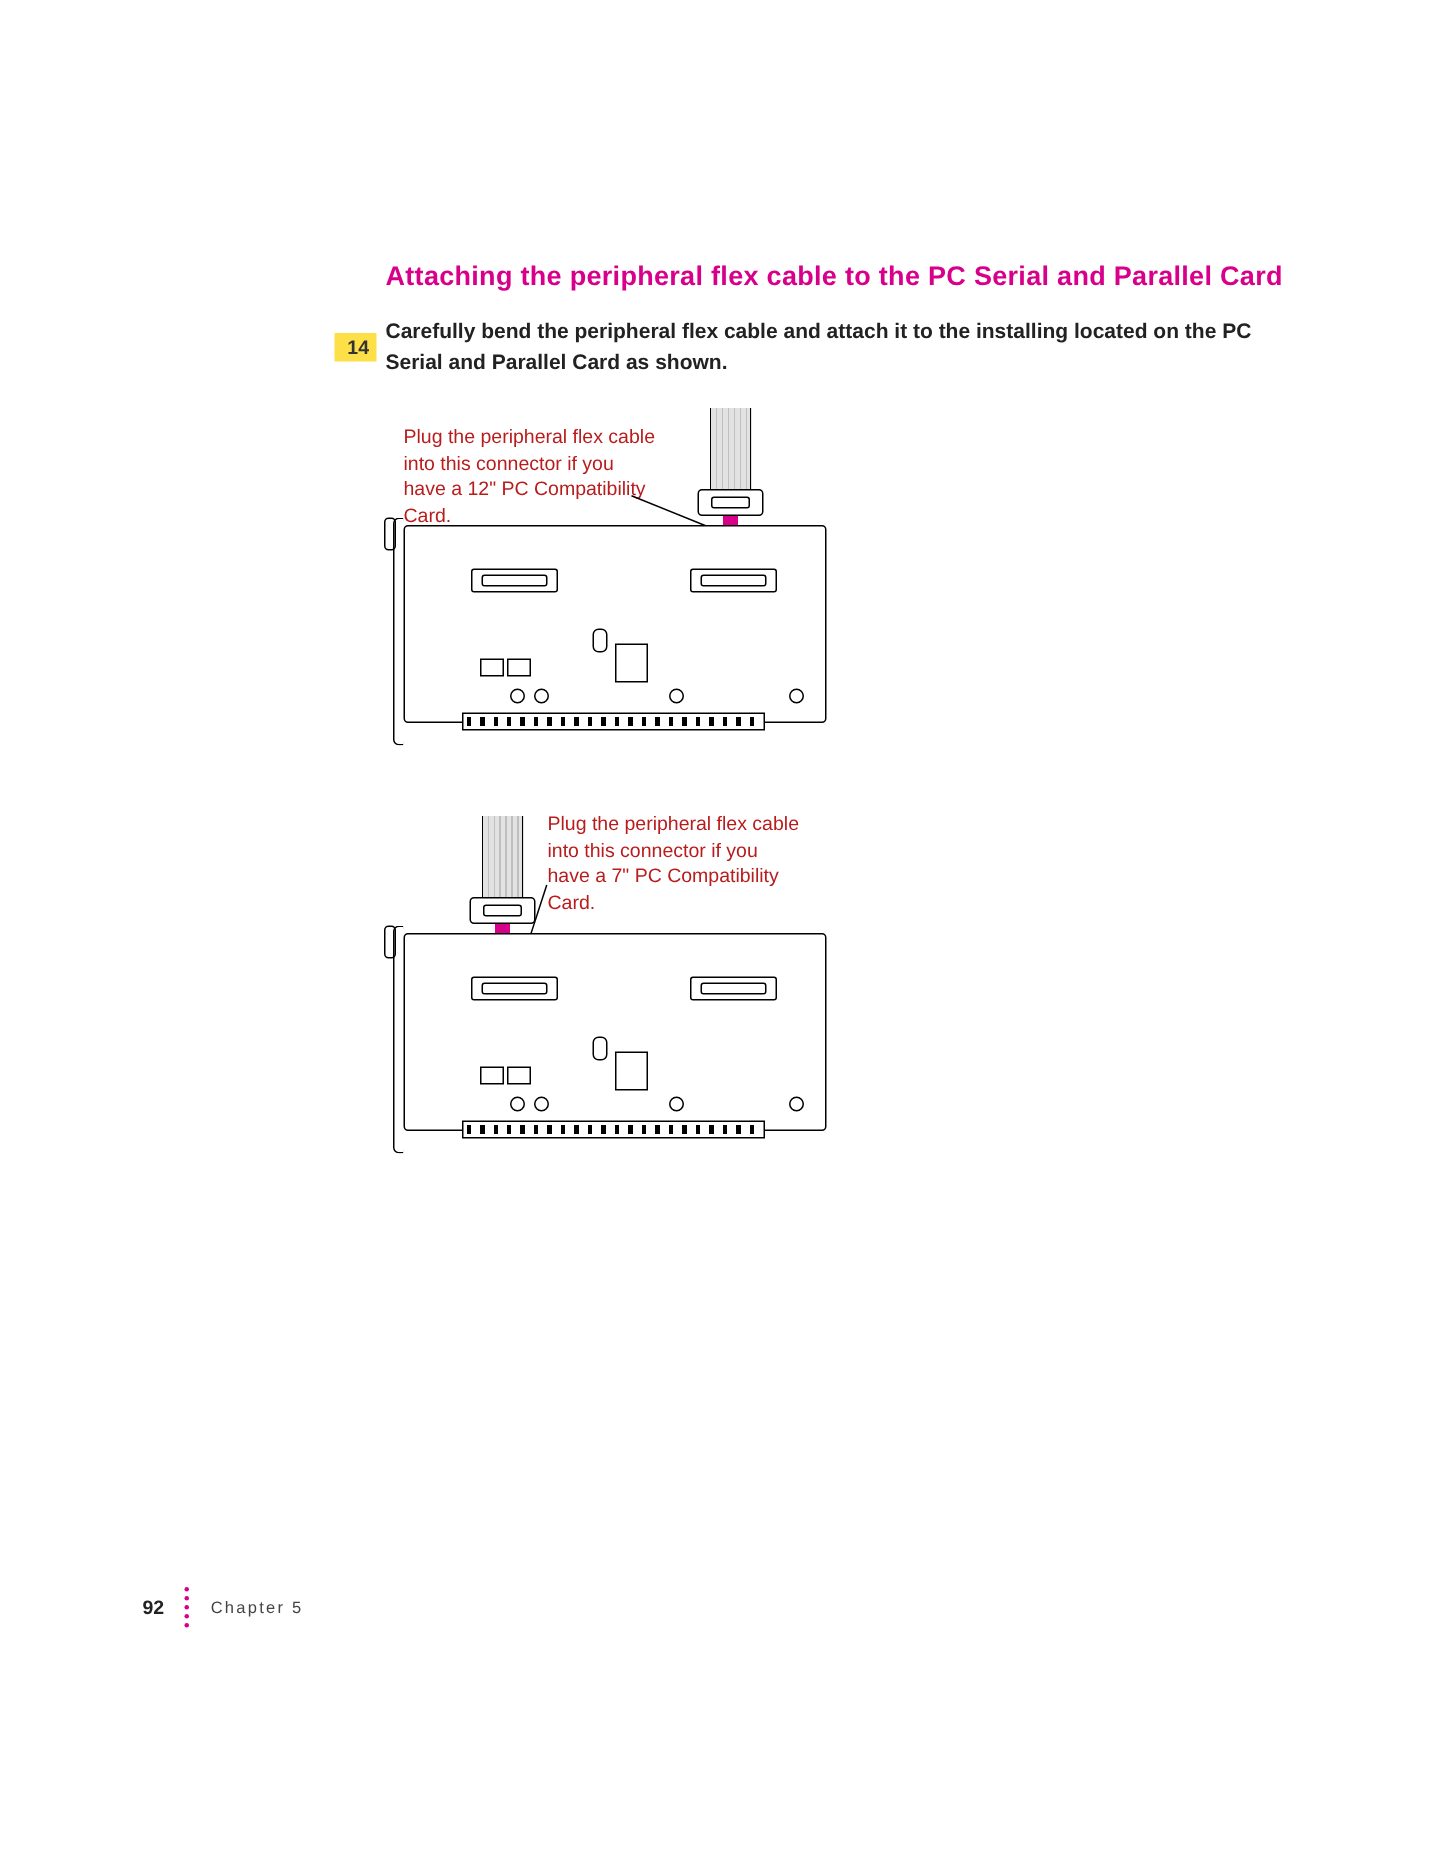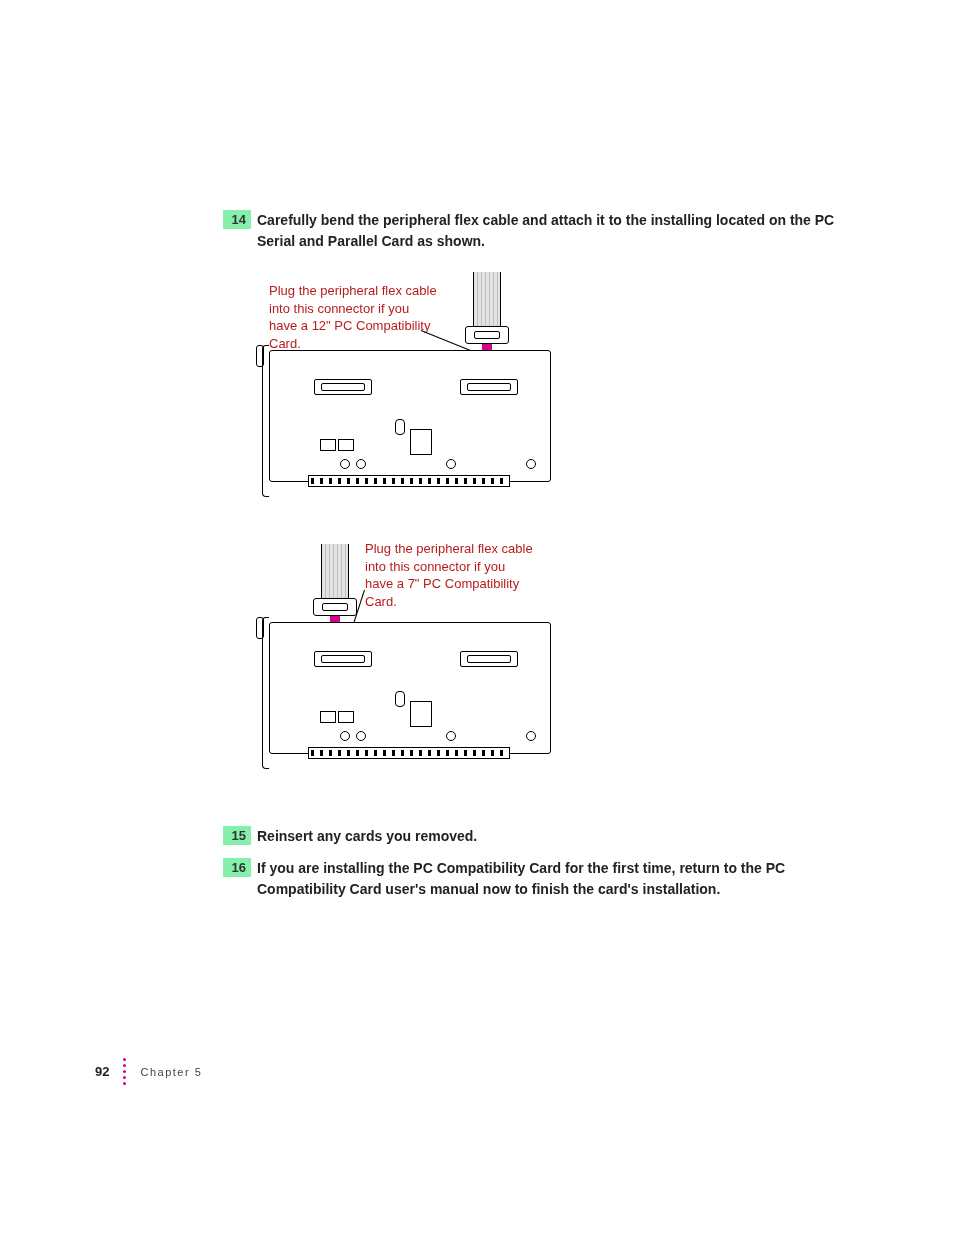--- a/index.html
+++ b/index.html
@@ -27,22 +27,22 @@
     color: #d8008a;
     letter-spacing: 0.2px;
   }
   .step {
     position: absolute;
     width: 700px;
   }
   .step-num {
     position: absolute;
     left: -34px;
-    top: 0;
-    background: #86efac;
+    top: 12px;
+    background: #fde047;
     color: #333;
     font-size: 13px;
     font-weight: 700;
     padding: 1px 5px 1px 5px;
     line-height: 17px;
     text-align: right;
     min-width: 18px;
   }
   .step-body {
     font-size: 14px;
@@ -186,20 +186,21 @@
 
   .leader {
     position:absolute; background:#000;
   }
 </style>
 </head>
 <body>
 
 <div class="page">
 
+  <div class="heading">Attaching the peripheral flex cable to the PC Serial and Parallel Card</div>
 
   <div id="step14" class="step">
     <div class="step-num">14</div>
     <div class="step-body">Carefully bend the peripheral flex cable and attach it to the installing located on the PC Serial and Parallel Card as shown.</div>
   </div>
 
   <div class="illus">
 
     <div id="callout1" class="callout">Plug the peripheral flex cable into this connector if you have a 12" PC Compatibility Card.</div>
 
@@ -259,29 +260,21 @@
       <div class="hole" style="left:86px; top:108px;"></div>
       <div class="hole" style="left:176px; top:108px;"></div>
       <div class="hole" style="left:256px; top:108px;"></div>
       <div class="edge-connector">
           <div class="teeth"></div>
         </div>
     </div>
 
   </div>
 
-  <div id="step15" class="step">
-    <div class="step-num">15</div>
-    <div class="step-body">Reinsert any cards you removed.</div>
-  </div>
-
-  <div id="step16" class="step">
-    <div class="step-num">16</div>
-    <div class="step-body">If you are installing the PC Compatibility Card for the first time, return to the PC Compatibility Card user's manual now to finish the card's installation.</div>
-  </div>
+
 
   <div class="footer">
     <span class="page-num">92</span>
     <span class="dots">
       <span></span>
         <span></span>
         <span></span>
         <span></span>
         <span></span>
     </span>

